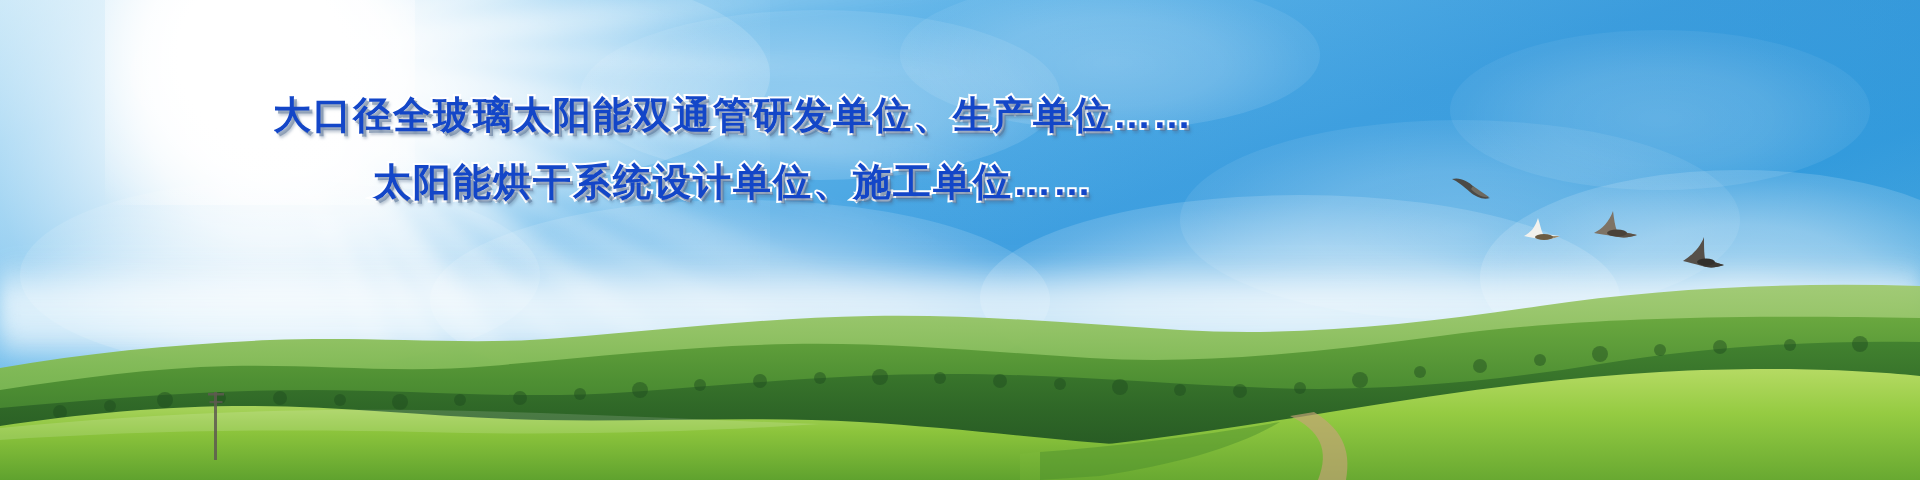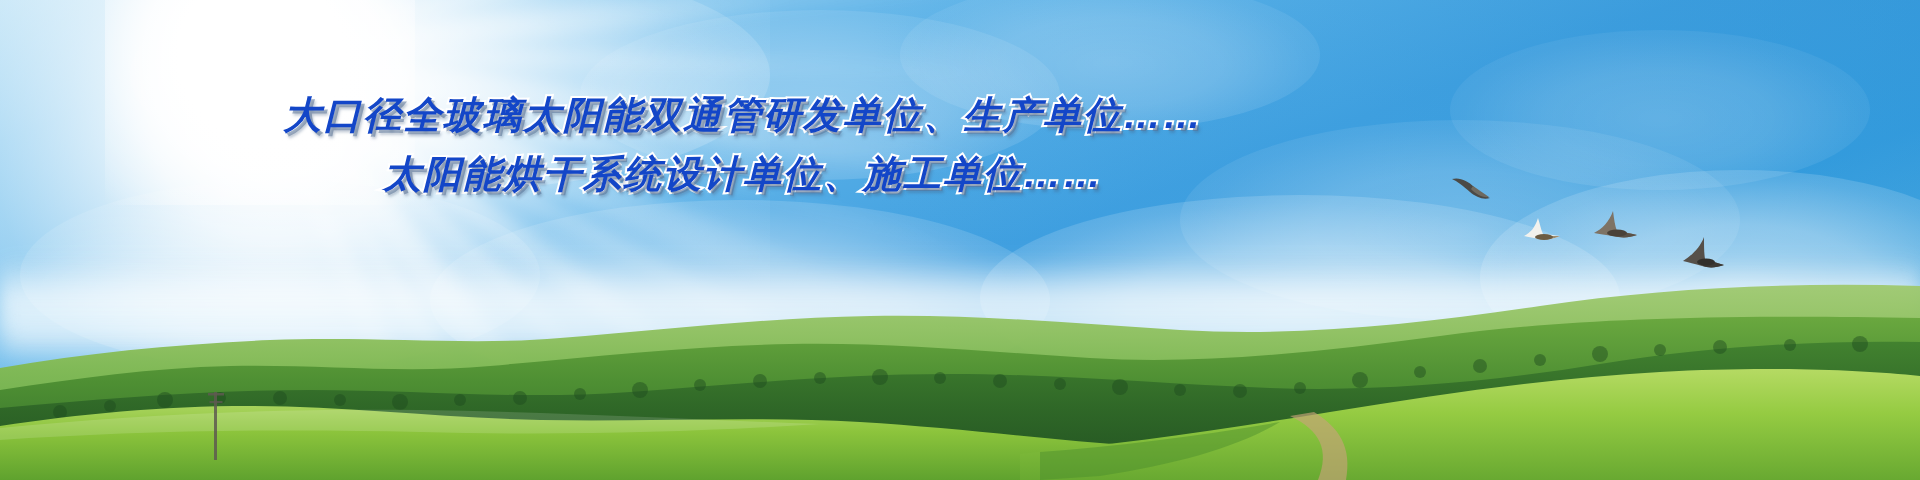--- a/index.html
+++ b/index.html
@@ -110,42 +110,41 @@
         rgba(255,255,255,0) 0%,
         rgba(255,255,255,0.45) 45%,
         rgba(255,255,255,0.80) 80%,
         rgba(255,255,255,0.92) 100%);
     filter: blur(12px);
   }
 
   
   .headline-wrap {
     position: absolute;
-    left: 18px;
+    left: 8px;
     top: 96px;
     width: 1450px;
     text-align: center;
     z-index: 20;
-    font-style: italic;
   }
   .headline {
     font-size: 38px;
     font-weight: bold;
     letter-spacing: 2px;
     color: #1346c8;
     line-height: 1.05;
     white-space: nowrap;
     -webkit-text-stroke: 4px #ffffff;
     paint-order: stroke fill;
     text-shadow:
        3px 3px 0 rgba(90,115,150,0.55),
        4px 5px 3px rgba(70,95,130,0.35);
   }
   .headline.line2 {
-    margin-top: 19px;
+    margin-top: 27px;
     text-align: center;
   }
 
   
   .bird {
     position: absolute;
     z-index: 15;
   }
 
   

